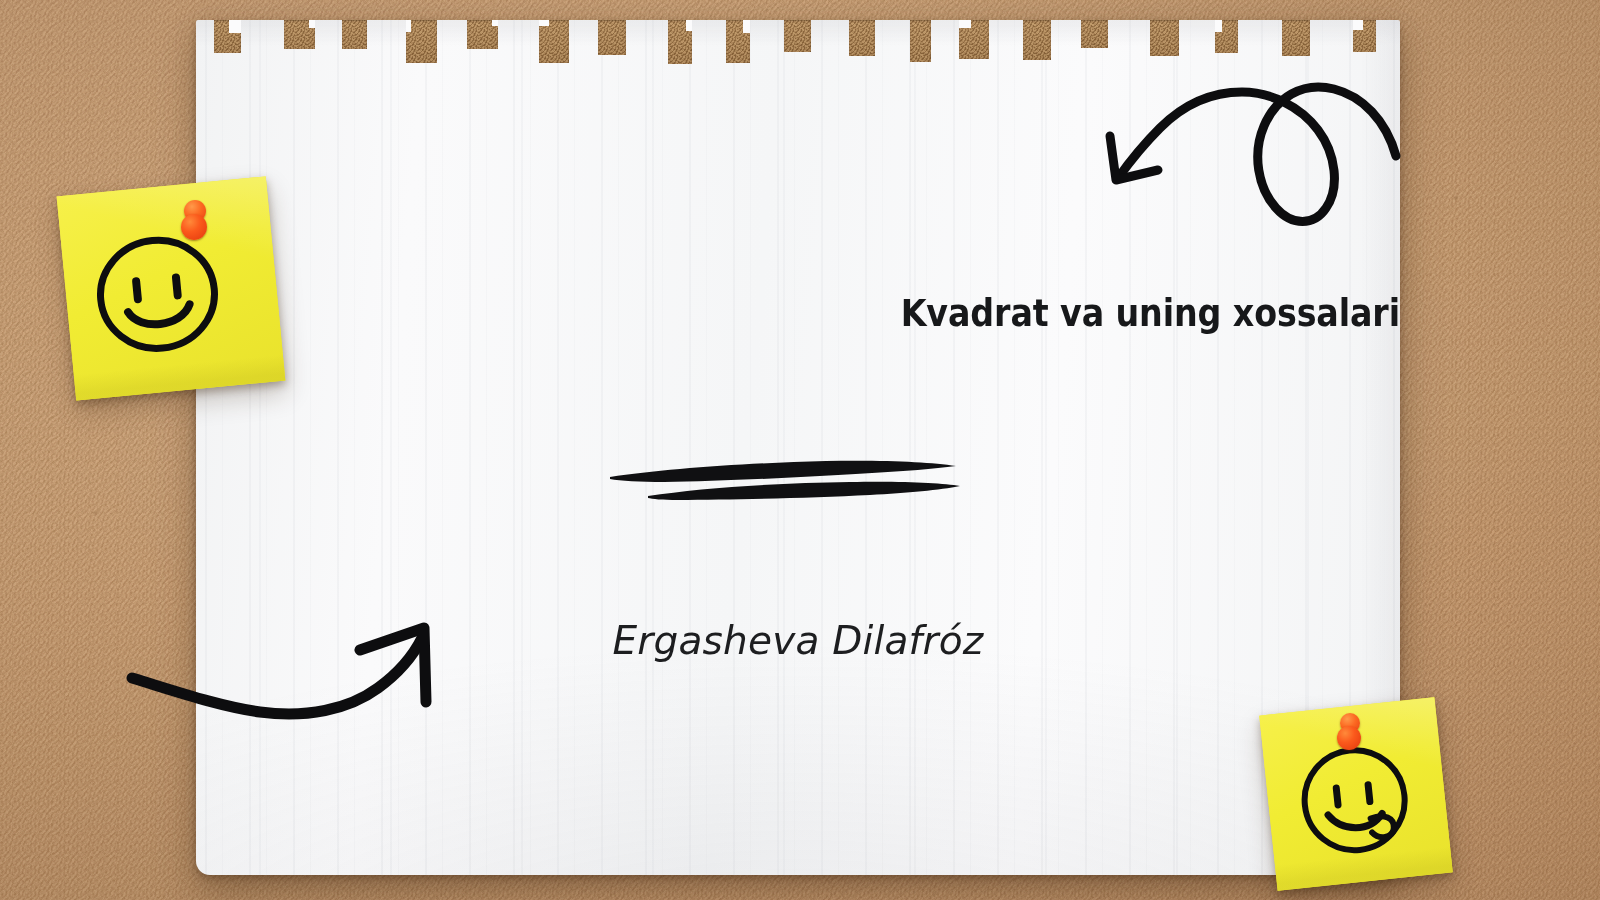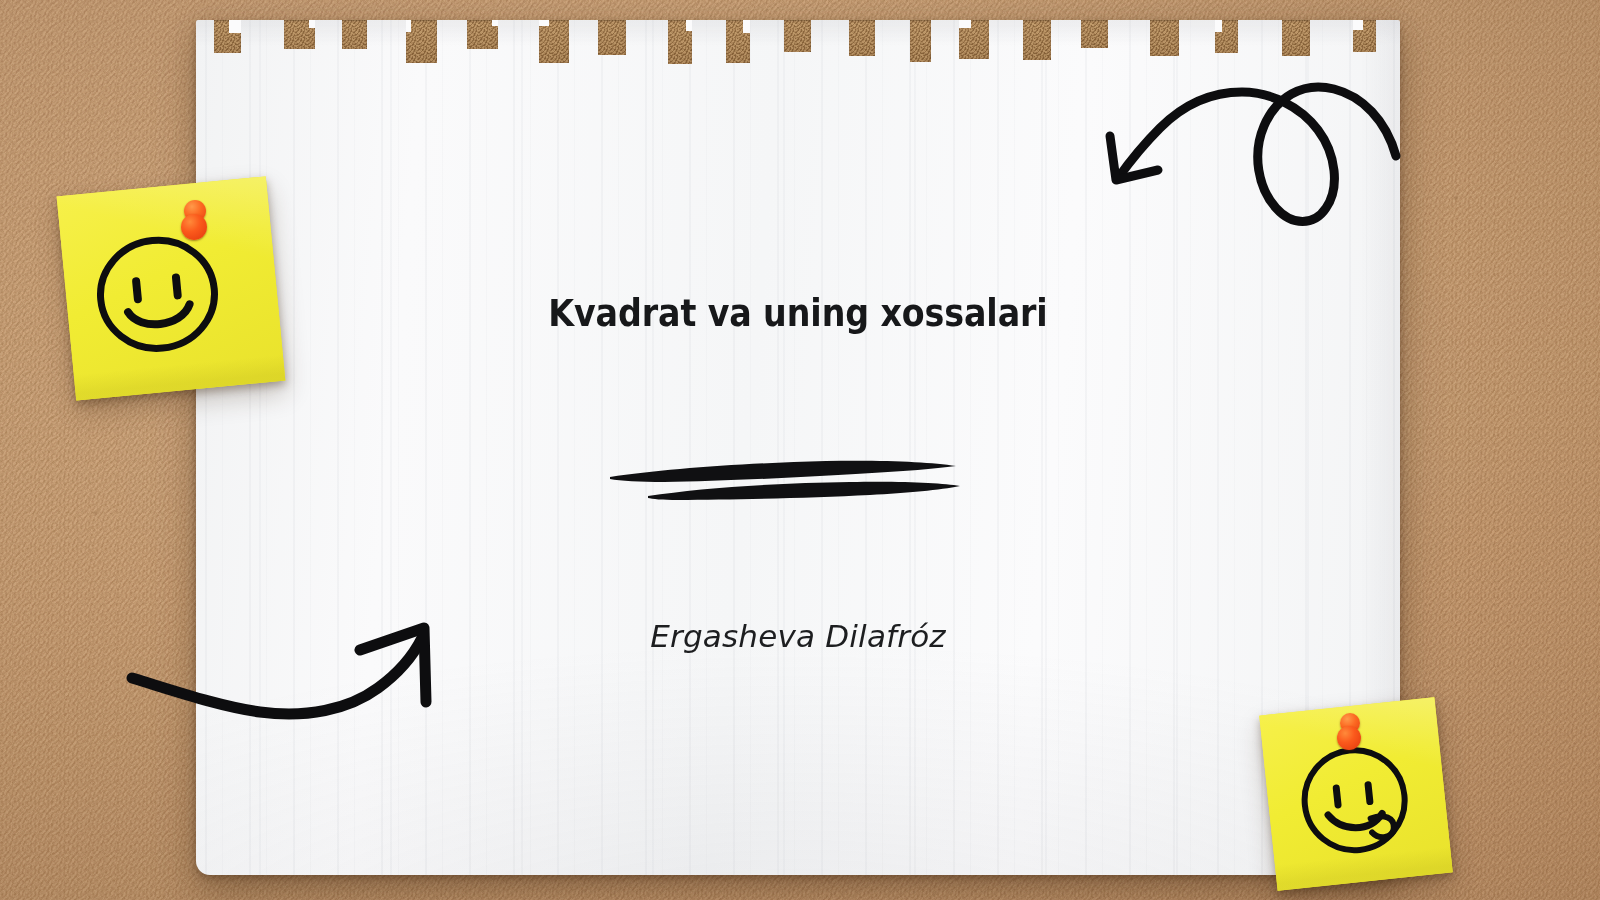--- a/index.html
+++ b/index.html
@@ -97,34 +97,34 @@
     background:#fbfbfc;
   }
 
   
   .doodle { position:absolute; pointer-events:none; }
 
   
   #title {
     position:absolute;
     left:0; top:272px; width:1204px;
-    text-align:center;
+    text-align:right;
     font-family:"DejaVu Sans Condensed","Liberation Sans", sans-serif;
     font-weight:bold;
     font-size:37px;
     letter-spacing:-.1px;
     color:#17181a;
   }
   #subtitle {
     position:absolute;
     left:0; top:598px; width:1204px;
     text-align:center;
     font-family:"DejaVu Sans","Liberation Sans", sans-serif;
     font-style:italic;
-    font-size:31px;
+    font-size:39px;
     letter-spacing:.2px;
     color:#1d1e20;
   }
 
   
   .sticky {
     position:absolute;
     background-color:#f1eb33;
     background-image:
       linear-gradient(160deg, #f6f04a 0%, #f1ec33 44%, #e9e22c 100%),

